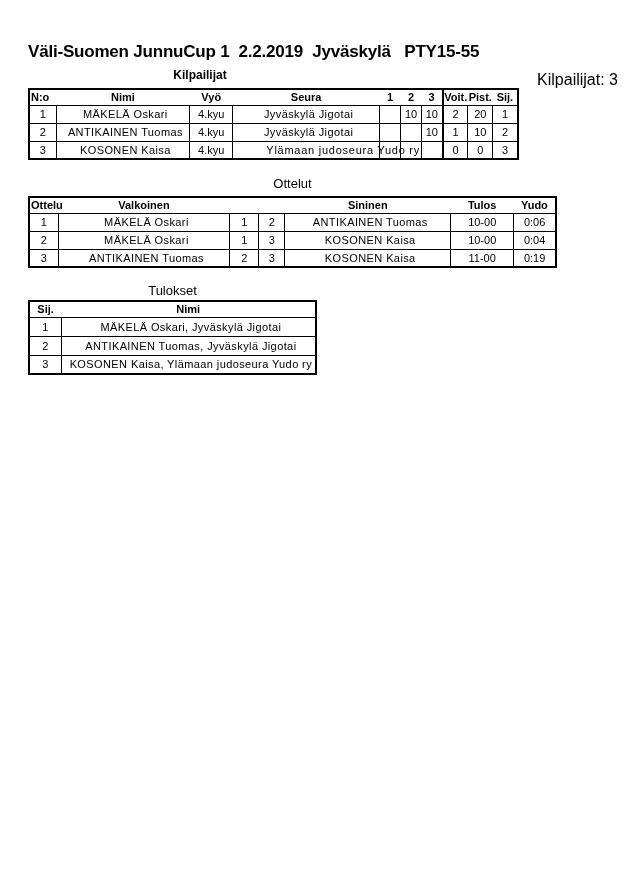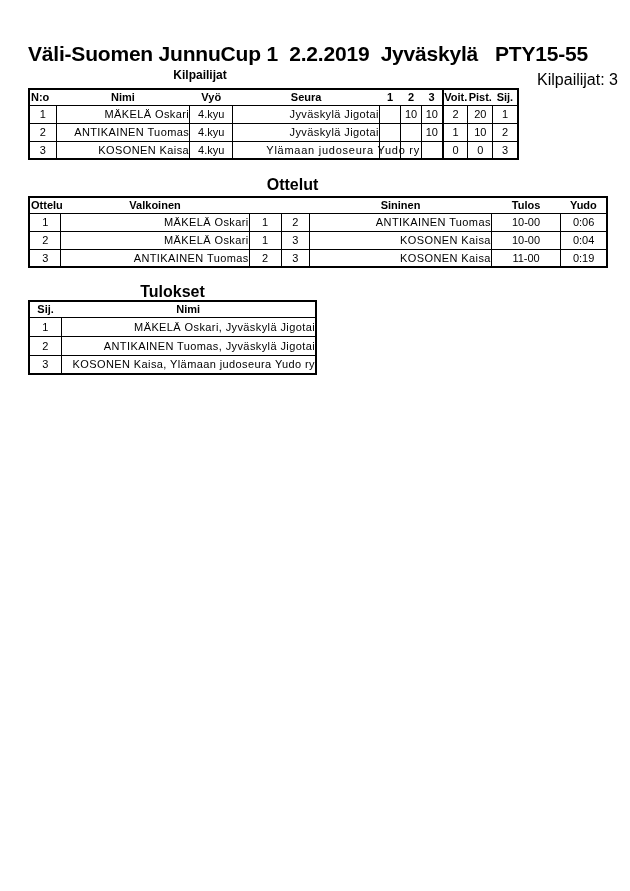--- a/index.html
+++ b/index.html
@@ -5,60 +5,60 @@
   * { margin:0; padding:0; box-sizing:border-box; }
   html,body { background:#fff; }
   body {
     width:630px; height:891px; position:relative;
     font-family:"Liberation Sans","DejaVu Sans",sans-serif; color:#000;
   }
   .page { position:absolute; left:0; top:0; width:630px; height:891px; background:#ffffff; overflow:hidden; }
 
   .doc-title {
     position:absolute; left:28px; top:42px;
-    font-size:21px; font-weight:bold; letter-spacing:-0.2px; white-space:pre;
+    font-size:17px; font-weight:bold; letter-spacing:-0.2px; white-space:pre;
   }
   .sub-title {
     position:absolute; left:100px; top:68px; width:200px; text-align:center;
     font-size:12px; font-weight:bold;
   }
   .count-label {
     position:absolute; top:71px; right:12px; font-size:16px; font-weight:normal;
   }
-  .sec-title { position:absolute; font-size:16px; font-weight:bold; text-align:center; }
+  .sec-title { position:absolute; font-size:13px; font-weight:normal; text-align:center; }
   .sec-title.ottelut  { left:28px; top:176px; width:529px; }
   .sec-title.tulokset { left:28px; top:283px; width:289px; }
 
   table.tbl {
     position:absolute; border-collapse:collapse; table-layout:fixed;
     background:#fff; border:2px solid #000;
   }
   .tbl th, .tbl td {
     border:1px solid #000; font-size:11px; padding:0;
     vertical-align:middle; overflow:visible;
   }
   .tbl th { font-weight:bold; }
   .tbl tr.hdr th { border-left-style:none; border-right-style:none;margin-top:17px; }
   .tbl tr.hdr { height:16px; }
   .tbl tr.row { height:18px; }
   .tbl3 tr.row { height:19px; }
 
   .tbl td.num { text-align:center; }
-  .tbl td.name { text-align:right; padding-left:5px; letter-spacing:0.4px; white-space:nowrap; }
+  .tbl td.name { text-align:center; padding-left:5px; letter-spacing:0.4px; white-space:nowrap; }
   .tbl th.hl { text-align:left; padding-left:1px; }
 
   
   .tbl1 .grpl { border-left:2px solid #000 !important; }
 
   
   .tbl td.spill { letter-spacing:0.75px; }
   .tbl td.spill span { position:relative; z-index:3;margin-left:28px; }
 
   #tbl-kilpailijat { left:28px; top:88px;  width:491px; }
-  #tbl-ottelut     { left:28px; top:196px; width:580px; }
+  #tbl-ottelut     { left:28px; top:196px; width:529px; }
   #tbl-tulokset    { left:28px; top:300px; width:289px; }
 </style>
 </head>
 <body>
 
 <div class="page">
 
   <div class="doc-title">Väli-Suomen JunnuCup 1  2.2.2019  Jyväskylä   PTY15-55</div>
   <div class="sub-title">Kilpailijat</div>
   <div class="count-label">Kilpailijat: 3</div>

